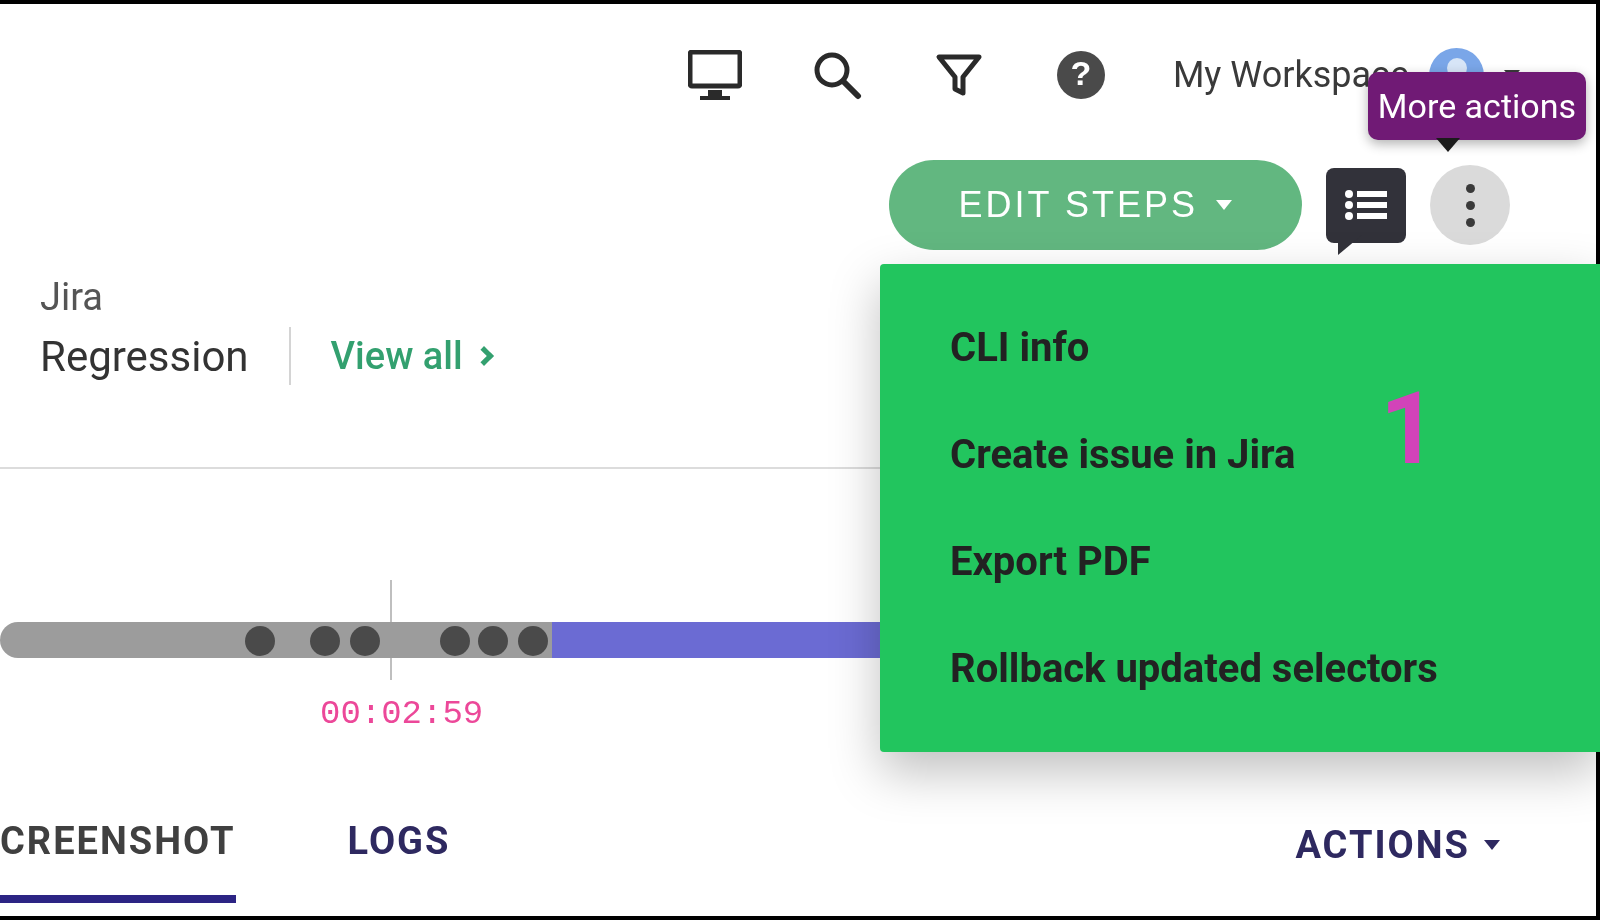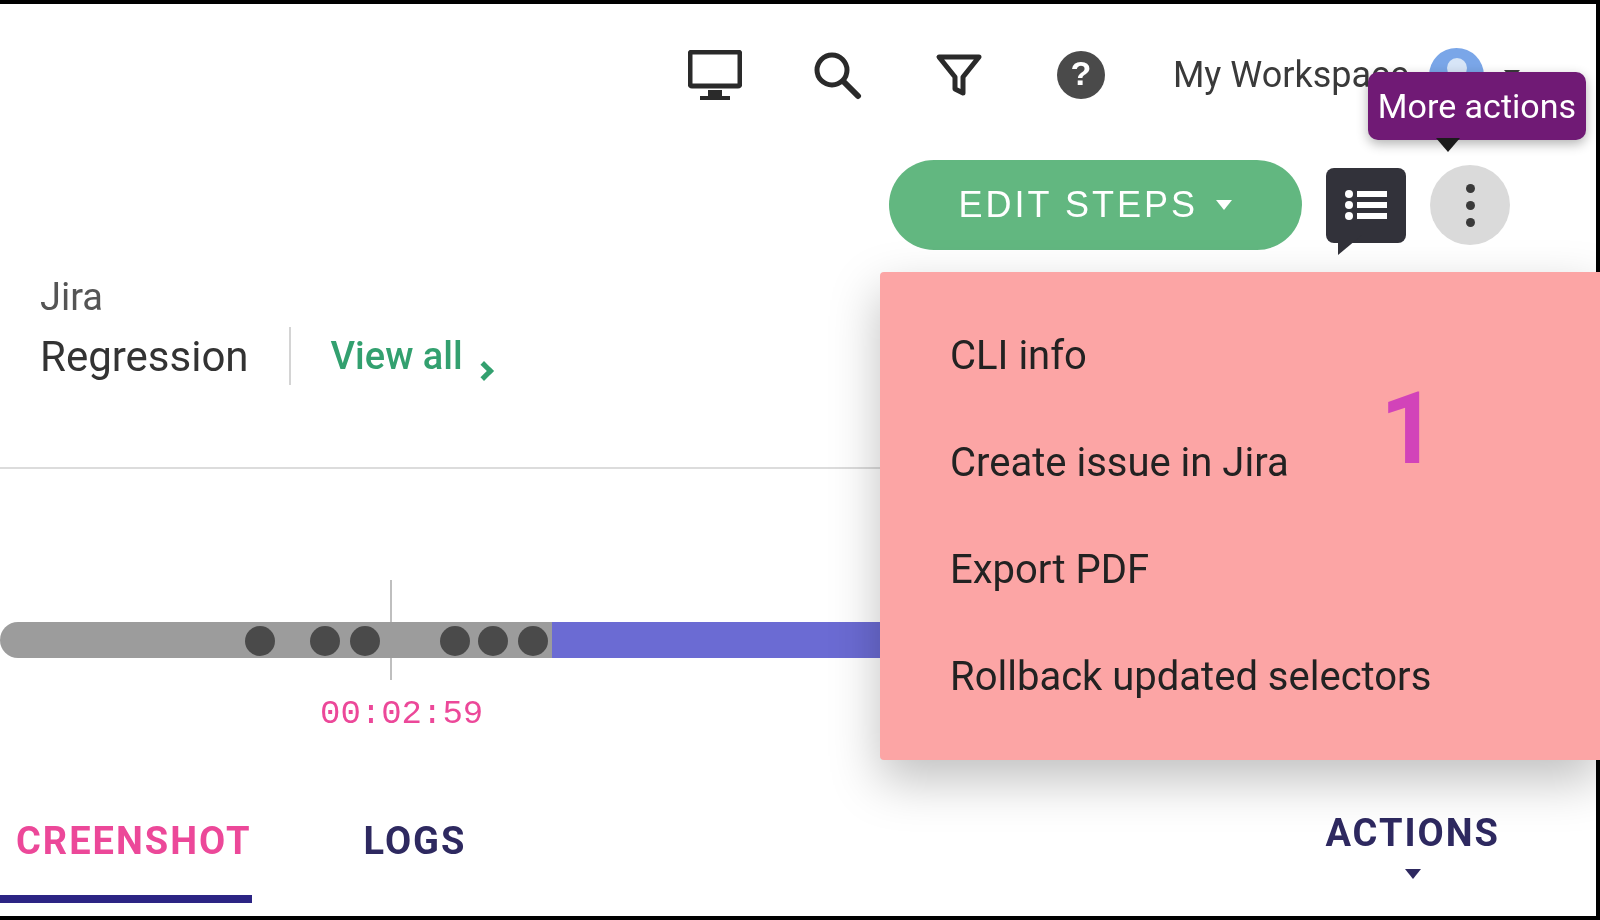--- a/index.html
+++ b/index.html
@@ -187,21 +187,21 @@
   }
   .vdiv {
     width: 2px;
     height: 58px;
     background: #d4d4d4;
   }
   .view-all {
     font-size: 38px;
     color: #33a06f;
     display: flex;
-    align-items: flex-end;
+    align-items: center;
     gap: 14px;
     cursor: pointer;
     font-weight: 500;
   }
   .chev-right {
     width: 14px; height: 14px;
     border-top: 5px solid #33a06f;
     border-right: 5px solid #33a06f;
     transform: rotate(45deg);
   }
@@ -265,28 +265,29 @@
     left: 390px;
     top: 580px;
     width: 2px;
     height: 100px;
     background: #bfbfbf;
   }
 
   
   .dropdown {
     position: absolute;
-    top: 272px;
+    top: 264px;
     left: 880px;
     right: 0;
-    background: #fca5a5;
+    background: #22c55e;
     box-shadow: 0 20px 50px rgba(0,0,0,0.25);
     border-radius: 4px 0 0 4px;
     padding: 30px 0;
     z-index: 10;
+    font-weight: bold;
   }
   .dropdown-item {
     font-size: 40px;
     color: #222;
     padding: 30px 70px;
     cursor: pointer;
   }
 
   
   .annot-1 {
@@ -311,41 +312,40 @@
   }
   .tab {
     font-size: 38px;
     letter-spacing: 2px;
     font-weight: 700;
     color: #2e2960;
     padding: 20px 30px 28px 0;
     cursor: pointer;
     position: relative;
   }
-  .tab.screenshot { color: #ec4899; margin-right: 82px; padding-left: 16px; }
+  .tab.screenshot { color: #404040; margin-right: 82px; }
   .tab.screenshot::after {
     content: "";
     position: absolute;
     left: -40px; right: 30px;
     bottom: -12px;
     height: 8px;
     background: #2c2484;
   }
   .actions-dd {
     margin-left: auto;
     font-size: 38px;
     letter-spacing: 2px;
     font-weight: 700;
     color: #2e2960;
     display: flex;
     align-items: center;
     gap: 14px;
     cursor: pointer;
     padding-right: 60px;
-    flex-direction: column;
   }
   .actions-dd .caret-down { border-top-color: #2e2960; }
 
 </style>
 </head>
 <body>
 
 <div class="topbar">
   <div class="icon-btn">
     <svg width="54" height="50" viewBox="0 0 54 50">

